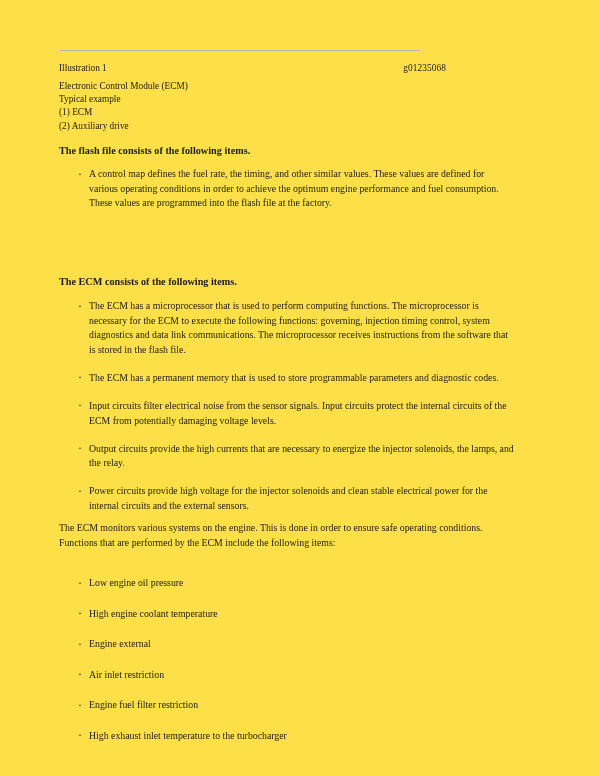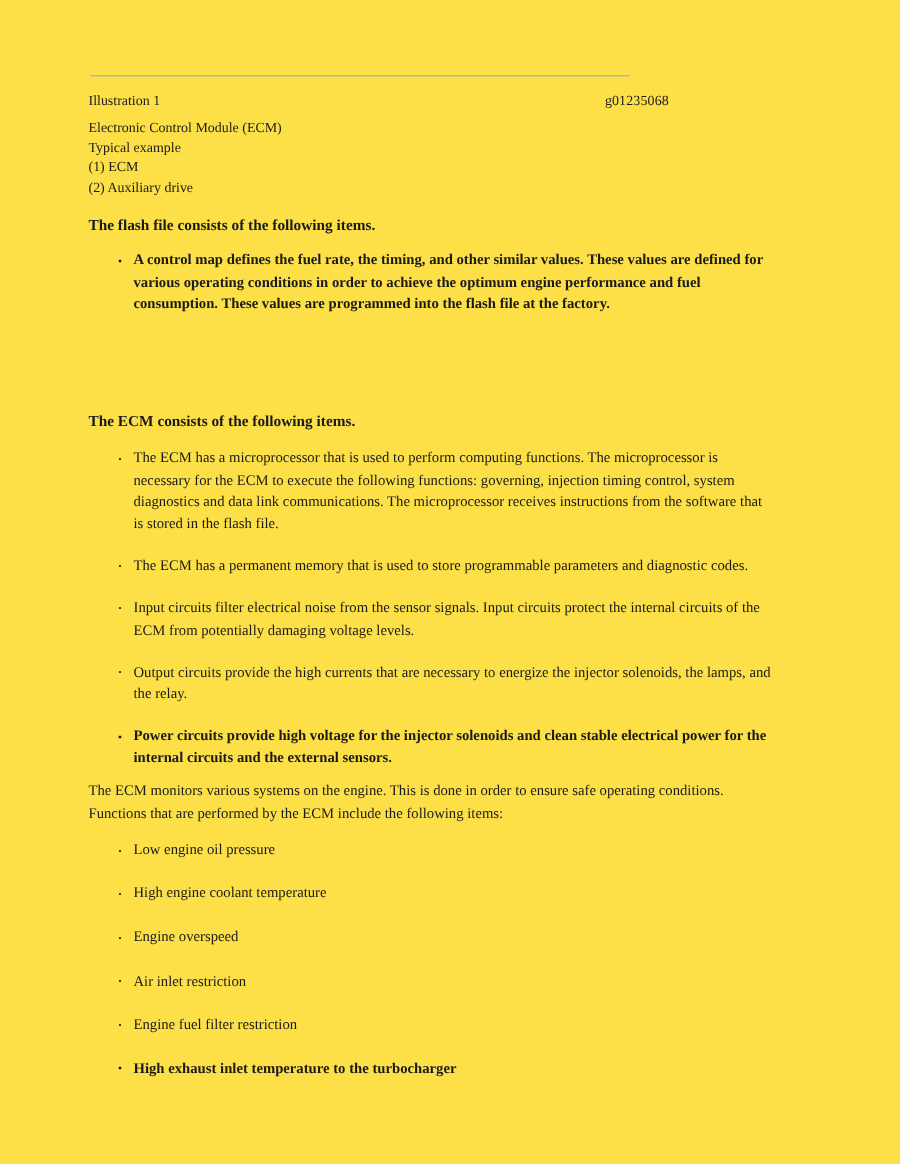--- a/index.html
+++ b/index.html
@@ -92,35 +92,36 @@
   #list-ecm   { top: 299px; }
   #list-functions { top: 560px; left: 78px; }
 
   .bullet-item {
     position: relative;
     padding-left: 11px;
     font-size: 9.8px;
     line-height: 14.6px;
     margin-bottom: 13.5px;
   }
-  .bullet-item:last-child { margin-bottom: 0; font-weight: bold; }
+  .bullet-item:last-child { margin-bottom: 0; }
   .bullet-item::before {
     content: "\00B7";
     position: absolute;
     left: 0;
     top: -0.5px;
     font-size: 12px;
     line-height: 14.6px;
     color: #1a1a1a;
   }
 
   
   #list-functions .bullet-item {
     margin-bottom: 14.6px;
     line-height: 14.6px;
+    margin-top: 16px;
   }
 
   
   .watermark {
     position: absolute;
     left: 36px;
     top: 368px;
     width: 528px;
     font-family: "Liberation Sans", "DejaVu Sans", sans-serif;
     font-weight: bold;
@@ -166,20 +167,20 @@
     <div class="bullet-item">Input circuits filter electrical noise from the sensor signals. Input circuits protect the internal circuits of the ECM from potentially damaging voltage levels.</div>
     <div class="bullet-item">Output circuits provide the high currents that are necessary to energize the injector solenoids, the lamps, and the relay.</div>
     <div class="bullet-item">Power circuits provide high voltage for the injector solenoids and clean stable electrical power for the internal circuits and the external sensors.</div>
   </div>
 
   <div class="body-para" id="para-monitors">The ECM monitors various systems on the engine. This is done in order to ensure safe operating conditions. Functions that are performed by the ECM include the following items:</div>
 
   <div class="bullet-list" id="list-functions">
     <div class="bullet-item">Low engine oil pressure</div>
     <div class="bullet-item">High engine coolant temperature</div>
-    <div class="bullet-item">Engine overspeed</div>
+    <div class="bullet-item">Engine external</div>
     <div class="bullet-item">Air inlet restriction</div>
     <div class="bullet-item">Engine fuel filter restriction</div>
     <div class="bullet-item">High exhaust inlet temperature to the turbocharger</div>
   </div>
 
 
 </div>
 
 </body></html>

